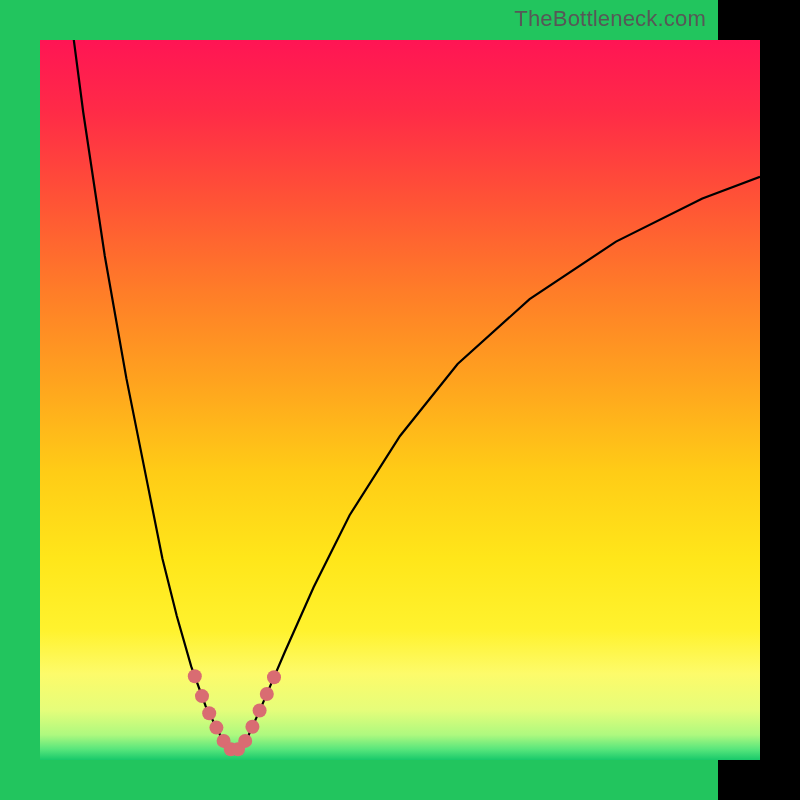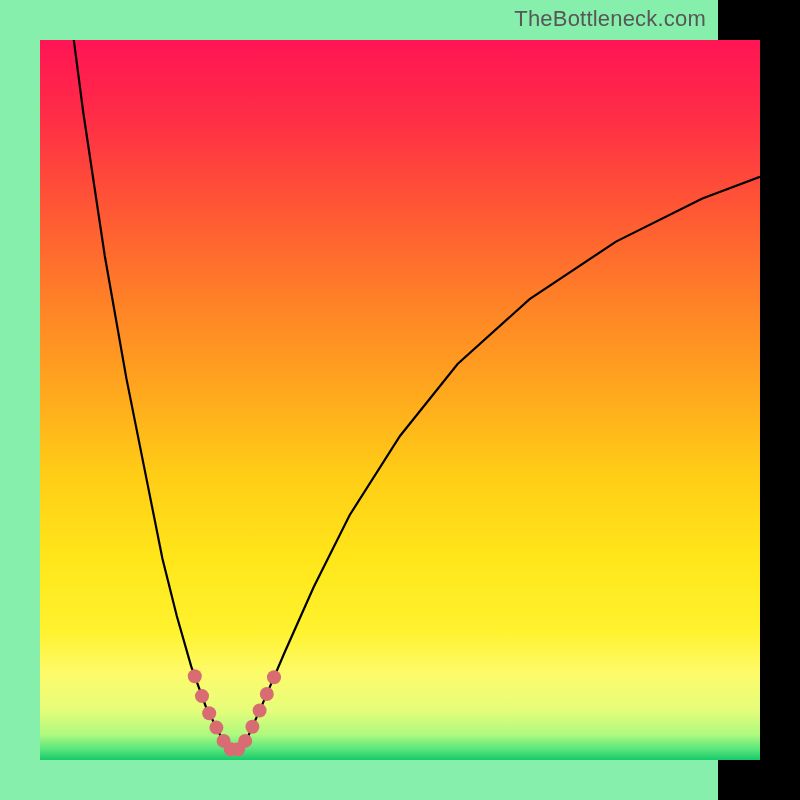--- a/index.html
+++ b/index.html
@@ -9,21 +9,21 @@
     height: 800px;
     background: #000;
     overflow: hidden;
   }
   .frame {
     position: absolute;
     left: 0;
     top: 0;
     width: 718px;
     height: 800px;
-    background: #86efac;
+    background: #22c55e;
   }
   .plot {
     position: absolute;
     left: 40px;
     top: 40px;
     width: 720px;
     height: 720px;
     overflow: hidden;
   }
   .gradient {

